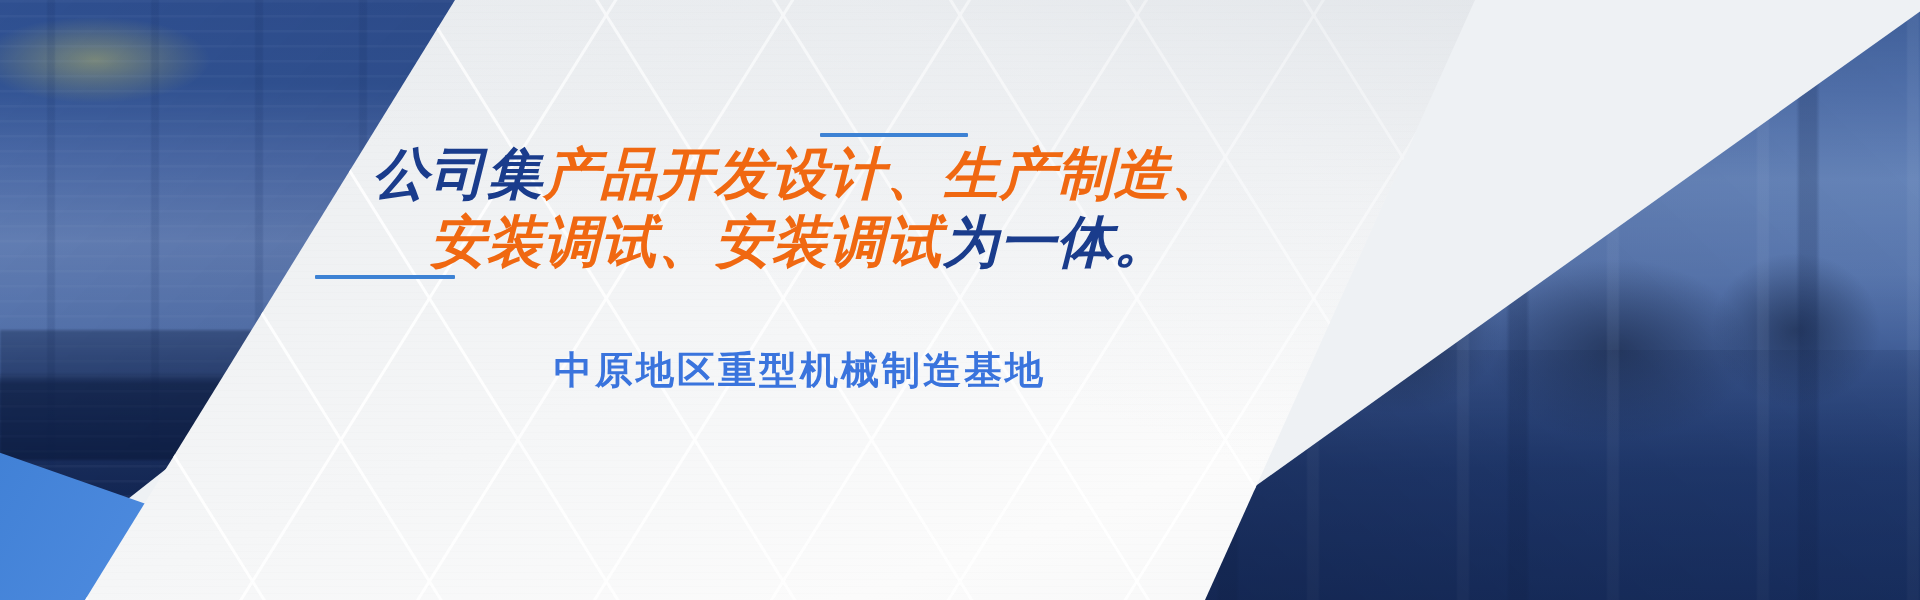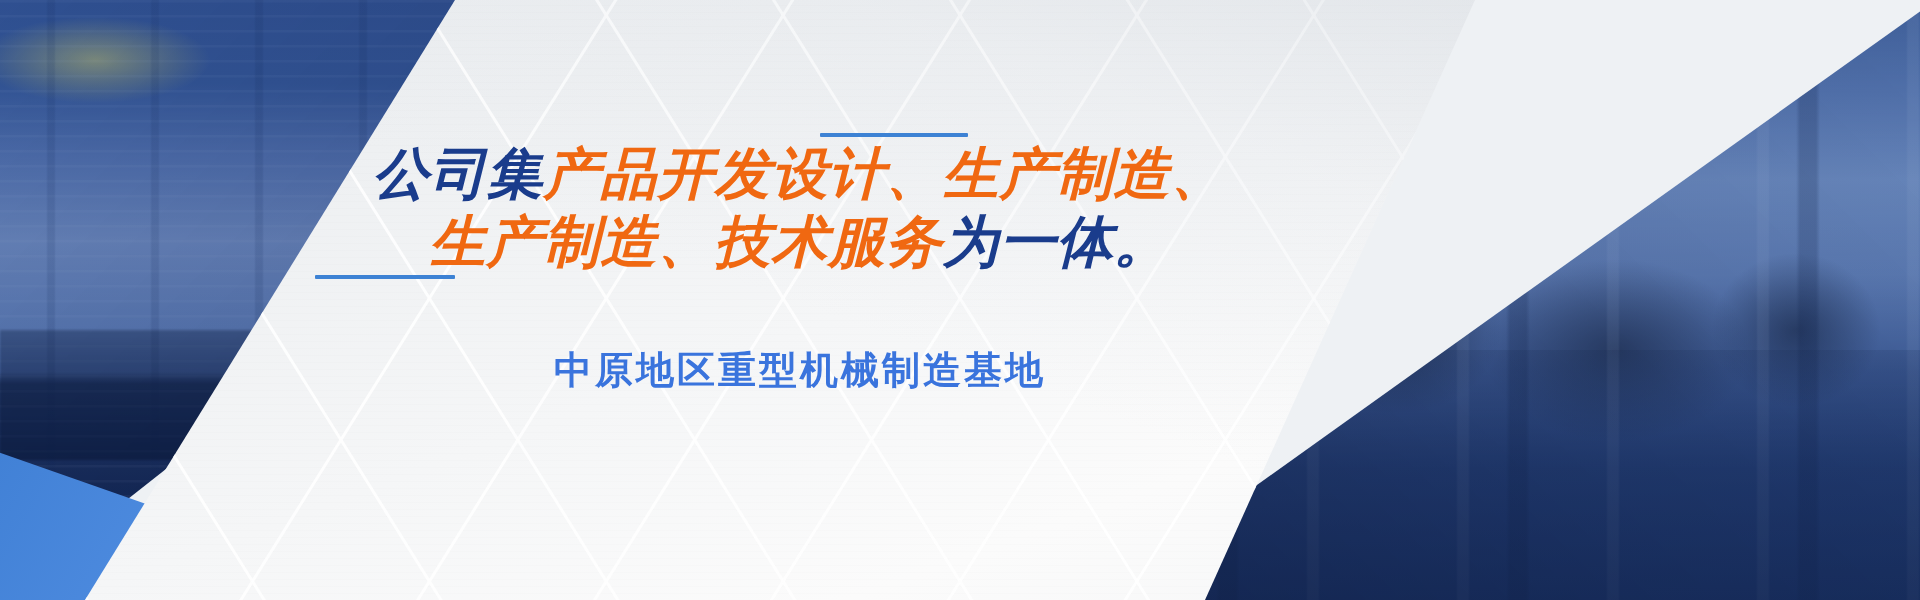--- a/index.html
+++ b/index.html
@@ -219,21 +219,21 @@
   <div class="content">
     <div class="text-shift">
 
       <div class="rule rule-top"></div>
 
       <div class="headline">
         <span class="ln">
           <span class="hl-blue">公司集</span><span class="hl-orange">产品开发设计、生产制造、</span>
         </span>
         <span class="ln">
-          <span class="hl-orange">生产制造、技术服务</span><span class="hl-blue">为一体。</span>
+          <span class="hl-orange">安装调试、安装调试</span><span class="hl-blue">为一体。</span>
         </span>
       </div>
 
       <div class="rule rule-bottom"></div>
 
       <div class="subtitle">中原地区重型机械制造基地</div>
 
     </div>
   </div>
 

